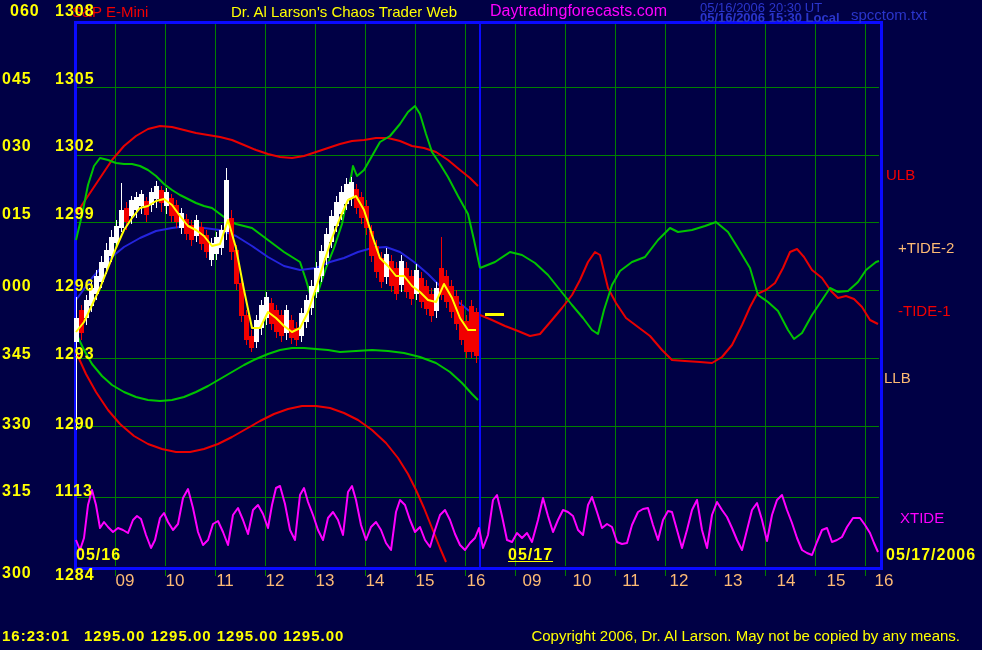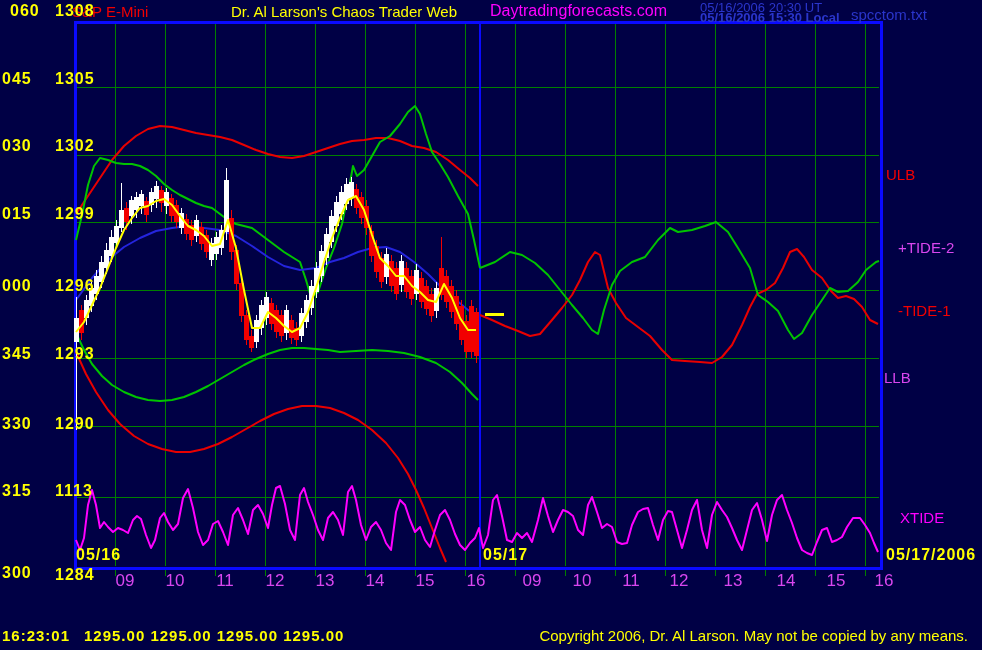--- a/index.html
+++ b/index.html
@@ -1,21 +1,21 @@
 <!DOCTYPE html>
 <html><head>
 <meta charset="utf-8">
 <style>
   html,body{margin:0;padding:0;background:#000045;}
   #app{position:relative;width:982px;height:650px;background:#000045;
        font-family:"Liberation Sans",sans-serif;overflow:hidden;}
   .t{position:absolute;white-space:pre;line-height:1.05;}
   .yel{color:#ffff00;}
   .red{color:#f20000;}
-  .grn{color:#d946ef;}
+  .grn{color:#fdba74;}
   .mag{color:#ff00ff;}
   .blu{color:#2a35cc;}
   .ax{font-size:16px;font-weight:bold;letter-spacing:1px;}
   .hdr{font-size:15px;}
   .site{font-size:16px;}
   .tiny{font-size:13px;letter-spacing:0px;}
   .file{font-size:15px;}
   .hour{font-size:17px;transform:translateX(-50%);}
   .rlab{font-size:15px;}
   .stat{font-size:15px;font-weight:bold;letter-spacing:1px;}
@@ -284,25 +284,25 @@
       <div class="t hour grn" style="left: 582px; top: 572px;">10</div>
       <div class="t hour grn" style="left: 631px; top: 572px;">11</div>
       <div class="t hour grn" style="left: 679px; top: 572px;">12</div>
       <div class="t hour grn" style="left: 733px; top: 572px;">13</div>
       <div class="t hour grn" style="left: 786px; top: 572px;">14</div>
       <div class="t hour grn" style="left: 836px; top: 572px;">15</div>
       <div class="t hour grn" style="left: 884px; top: 572px;">16</div>
     </div>
 
   <div class="t ax yel" style="left:76px;top:547px;">05/16</div>
-  <div class="t ax yel" style="left:483px;top:547px;">05/17</div>
+  <div class="t ax yel" style="left:508px;top:547px;text-decoration:underline;">05/17</div>
   <div class="t ax yel" style="left:886px;top:547px;">05/17/2006</div>
 
   <div class="t rlab red" style="left:886px;top:167px;">ULB</div>
   <div class="t rlab grn" style="left:898px;top:240px;">+TIDE-2</div>
   <div class="t rlab red" style="left:898px;top:303px;">-TIDE-1</div>
   <div class="t rlab grn" style="left:884px;top:370px;">LLB</div>
   <div class="t rlab mag" style="left:900px;top:510px;">XTIDE</div>
 
   <div class="t stat yel" style="left:2px;top:628px;">16:23:01</div>
   <div class="t stat yel" style="left:84px;top:628px;">1295.00 1295.00 1295.00 1295.00</div>
-  <div class="t copy yel" style="right:14px;top:628px;">Copyright 2006, Dr. Al Larson. May not be copied by any means.</div>
+  <div class="t copy yel" style="right:22px;top:628px;">Copyright 2006, Dr. Al Larson. May not be copied by any means.</div>
 </div>
 
 </body></html>

